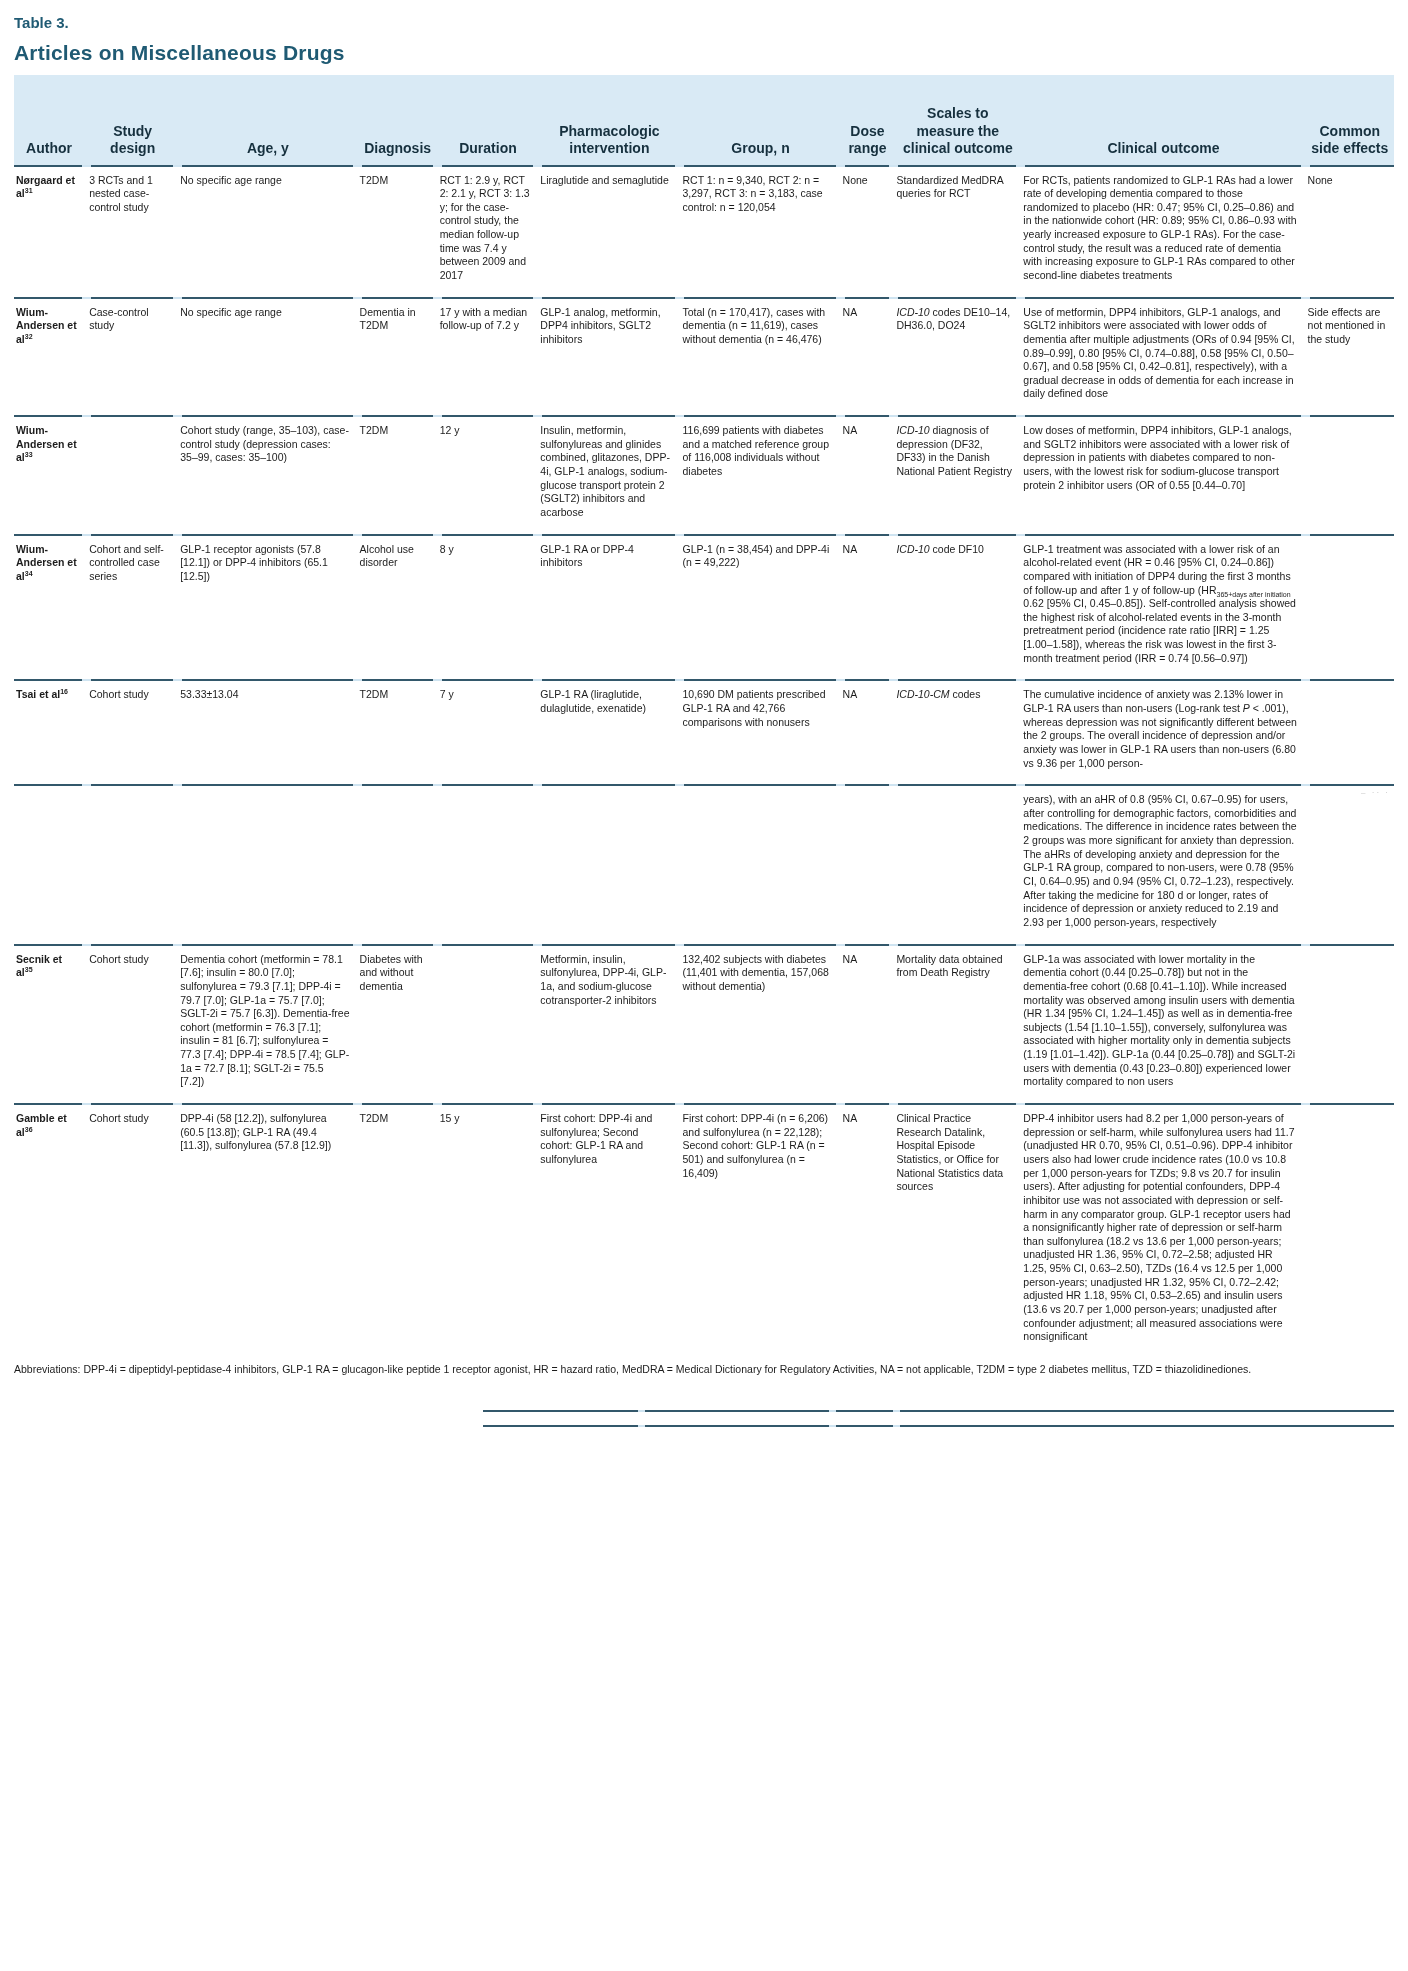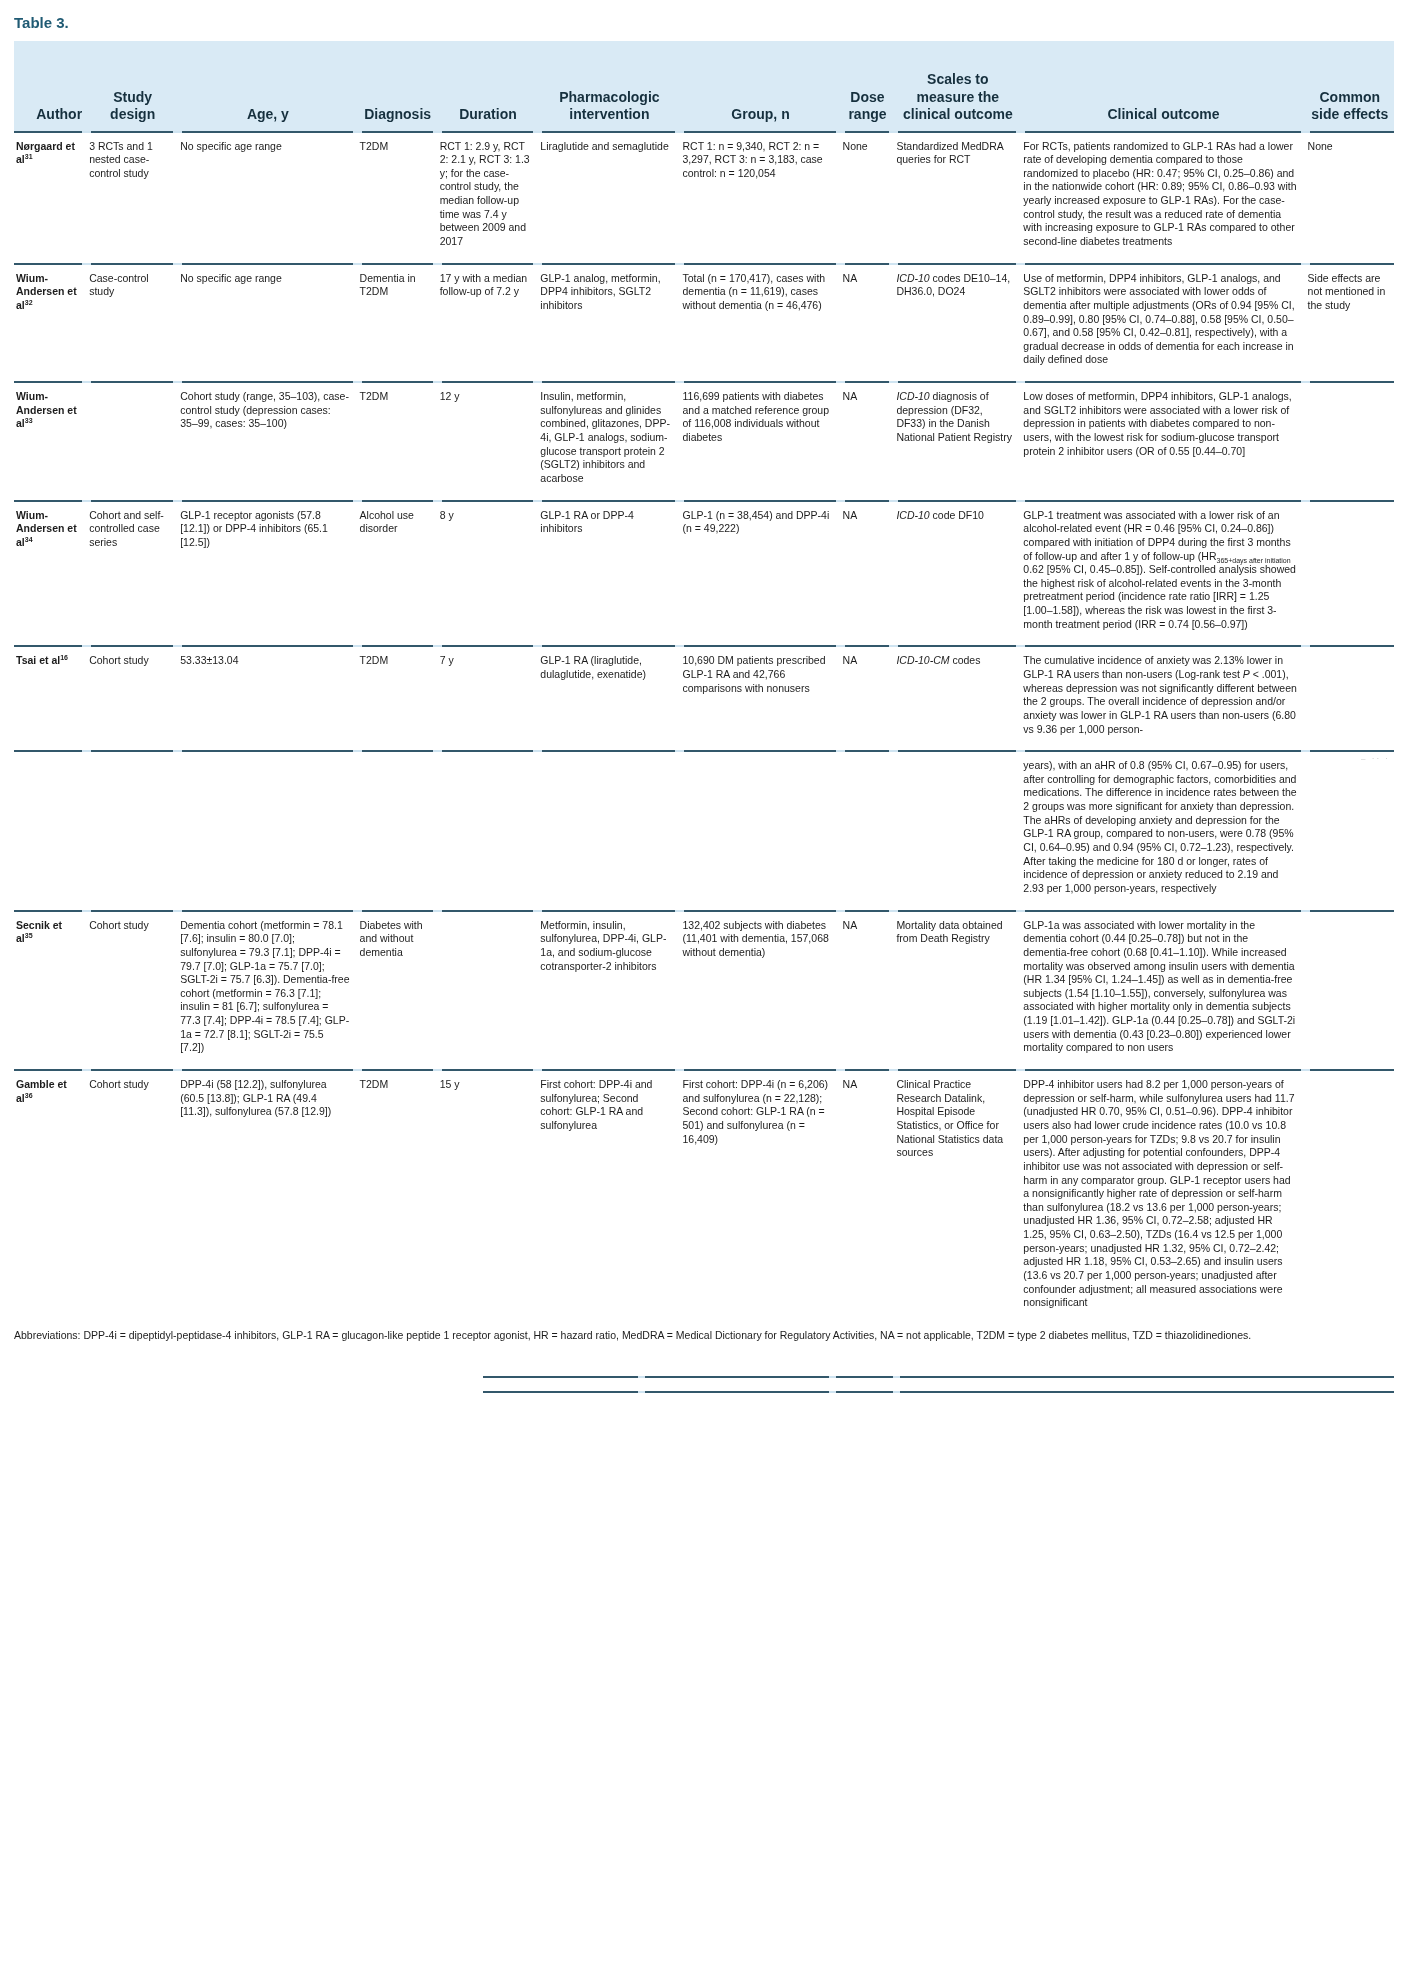--- a/index.html
+++ b/index.html
@@ -33,21 +33,21 @@
   table.review thead td{
     background:#d9eaf5;
     font-weight:bold;
     color:#16303e;
     text-align:center;
     vertical-align:bottom;
     padding:30px 5px 7px 5px;
     font-size:14px;
     line-height:1.25;
   }
-  table.review thead td.first{ text-align:right; padding-left:2px;}
+  table.review thead td.first{ text-align:center; padding-left:2px;}
   table.review tbody td{
     vertical-align:top;
     font-size:10.5px;
     line-height:1.3;
     padding:7px 8px 14px 2px;
     border-top:2px solid #33586b;
     position:relative;
     word-wrap:break-word;
   }
   
@@ -89,20 +89,21 @@
       #33586b 38.8% 45%, #cfe4f1 45% 45.8%,
       #33586b 45.8% 100%);
   }
 </style>
 </head>
 <body>
 
 <div class="page">
 
   <div class="table-label">Table 3.</div>
+  <h1 class="table-title">Articles on Miscellaneous Drugs</h1>
 
   <table class="review">
     <colgroup>
       <col style="width:5.3%">
         <col style="width:6.6%">
         <col style="width:13.0%">
         <col style="width:5.8%">
       <col style="width:7.3%">
         <col style="width:10.3%">
         <col style="width:11.6%">

